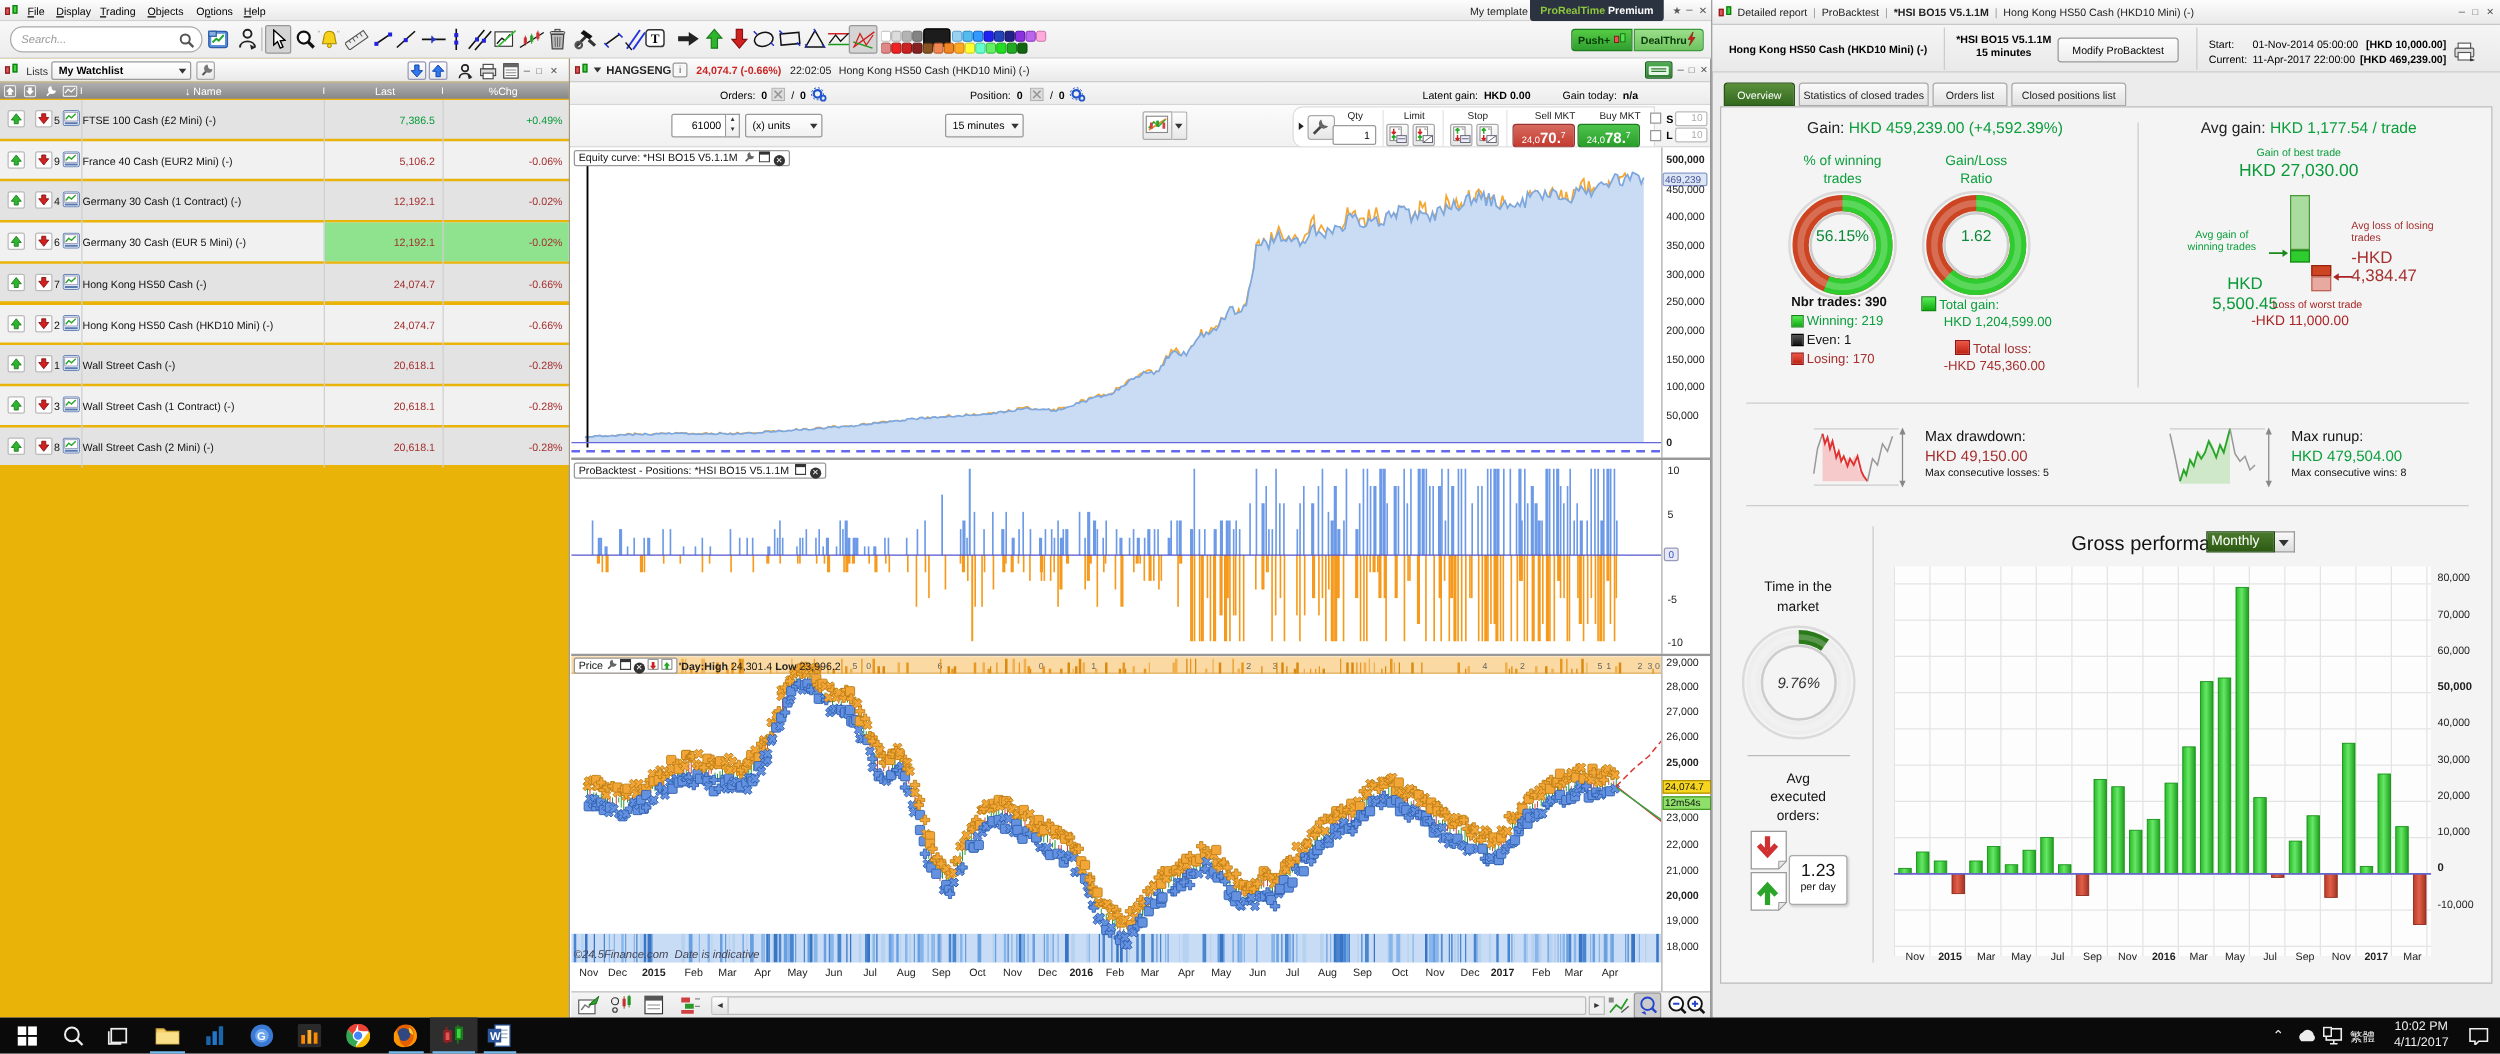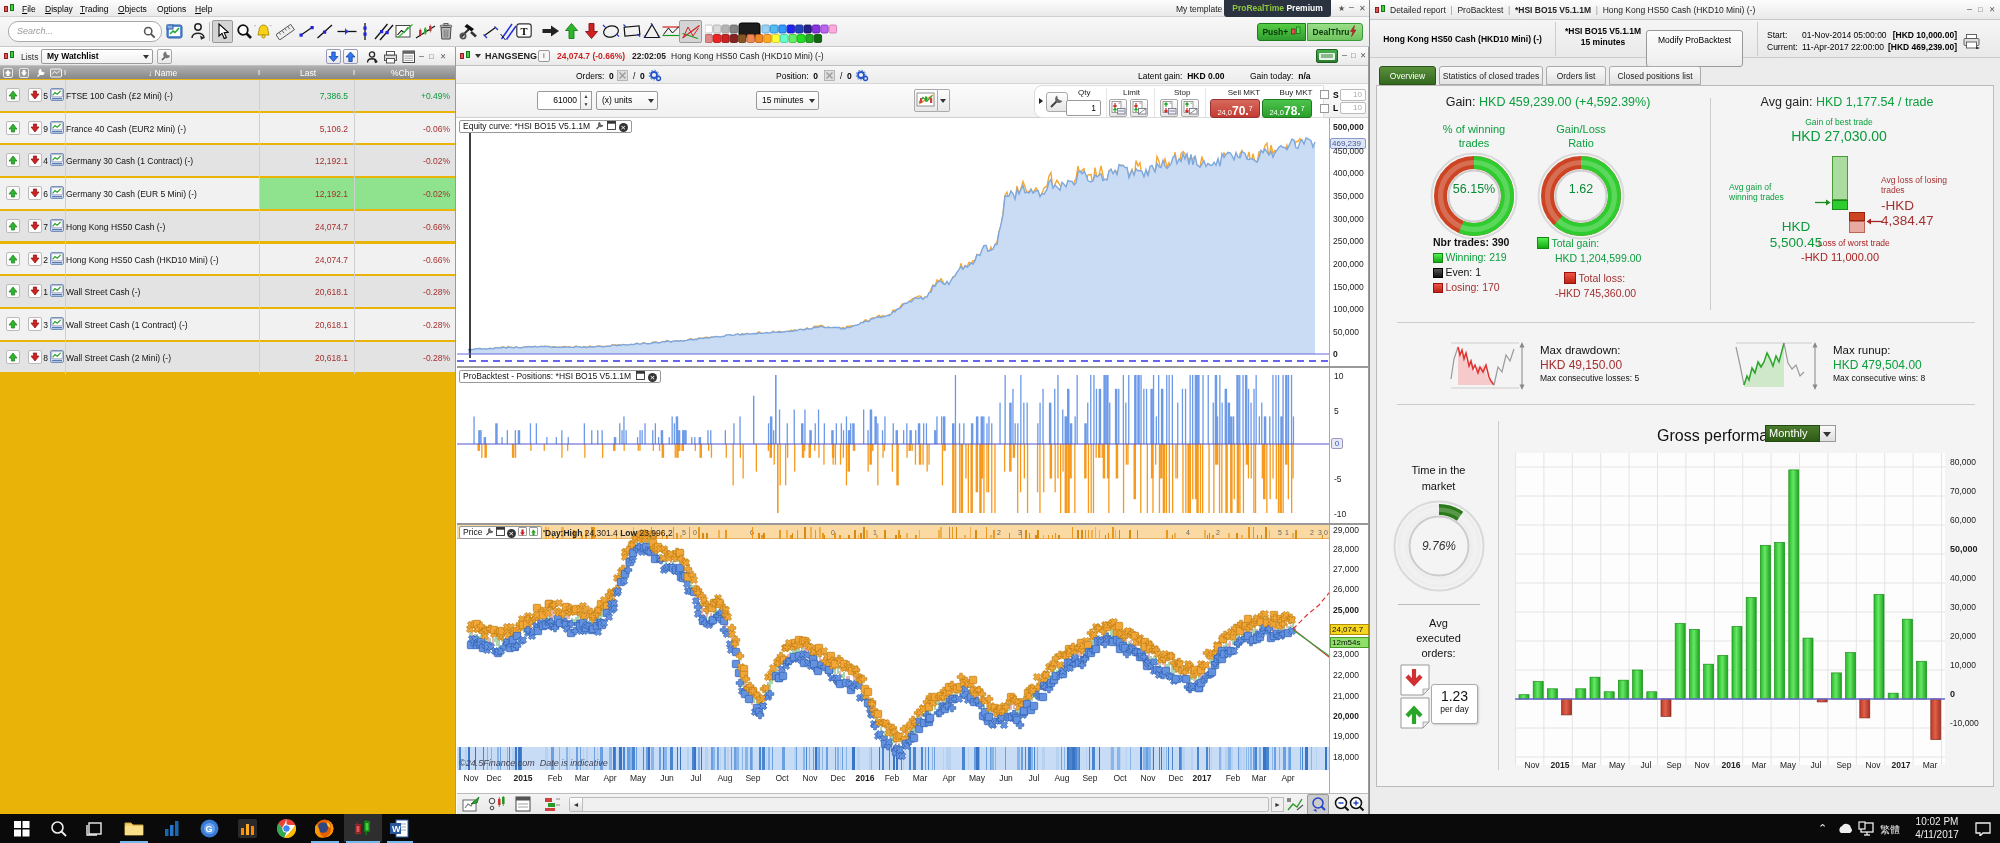--- a/index.html
+++ b/index.html
@@ -458,21 +458,21 @@
 <div class="abs" style="left:65px;top:80px;width:1px;height:294px;background:#d0d0d0;"></div>
 
 <div class="abs" style="left:456px;top:47px;width:913px;height:767px;background:#fff;border-right:1px solid #9a9a9a;">
 
   <div class="abs grad" style="left:0;top:0;width:912px;height:19px;border-bottom:1px solid #c0c0c0;">
     <div class="abs" style="left:4px;top:3px;"><span class="candle"><i class="w1"></i><i class="w2"></i><i class="c1"></i><i class="c2"></i></span></div>
     <div class="abs" style="left:19px;top:7px;width:0;height:0;border-left:3.5px solid transparent;border-right:3.5px solid transparent;border-top:4.5px solid #333;"></div>
     <div class="abs" style="left:29px;top:4px;font-size:9px;font-weight:bold;color:#222;">HANGSENG</div>
     <div class="abs" style="left:82px;top:3px;width:12px;height:12px;border:1px solid #999;border-radius:2px;background:#f8f8f8;text-align:center;font-size:8px;color:#555;line-height:10px;">i</div>
     <div class="abs" style="left:101px;top:4px;font-weight:bold;color:#cc2222;">24,074.7 (-0.66%)</div>
-    <div class="abs" style="left:176px;top:4px;font-weight:bold;color:#222;text-align:right;">22:02:05</div>
+    <div class="abs" style="left:176px;top:4px;font-weight:normal;color:#222;text-align:right;">22:02:05</div>
     <div class="abs" style="left:215px;top:4px;color:#222;">Hong Kong HS50 Cash (HKD10 Mini) (-)</div>
     <div class="abs" style="left:860px;top:2px;width:22px;height:14px;background:linear-gradient(#4caf50,#2e7d32);border:1px solid #1b5e20;border-radius:2px;"><svg width="20" height="12">
           <rect x="2" y="3" width="16" height="7" rx="1" fill="#e8f5e9"></rect>
           <line x1="4" y1="5" x2="16" y2="5" stroke="#2e7d32" stroke-width="1"></line>
           <line x1="4" y1="7" x2="16" y2="7" stroke="#2e7d32" stroke-width="1"></line>
         </svg></div>
     <div class="abs" style="left:886px;top:3px;color:#555;font-size:9px;">–</div>
     <div class="abs" style="left:895px;top:4px;color:#555;font-size:7.5px;">□</div>
     <div class="abs" style="left:904px;top:4px;color:#555;font-size:7.5px;">✕</div>
   </div>
@@ -2674,21 +2674,21 @@
     <div class="abs" style="left:20px;top:5px;color:#222;">Detailed report&nbsp; <span style="color:#999;">|</span>&nbsp; ProBacktest&nbsp; <span style="color:#999;">|</span>&nbsp; <b>*HSI BO15 V5.1.1M</b>&nbsp; <span style="color:#999;">|</span>&nbsp; Hong Kong HS50 Cash (HKD10 Mini) (-)</div>
     <div class="abs" style="left:597px;top:4px;color:#555;font-size:9px;">–</div>
     <div class="abs" style="left:608px;top:5px;color:#555;font-size:7.5px;">□</div>
     <div class="abs" style="left:619px;top:5px;color:#555;font-size:7.5px;">✕</div>
   </div>
 
   <div class="abs" style="left:0;top:20px;width:630px;height:38px;background:linear-gradient(#f5f5f5,#e9e9e9);border-bottom:1px solid #ccc;">
     <div class="abs b" style="left:5px;top:14px;width:175px;text-align:center;font-size:8.5px;">Hong Kong HS50 Cash (HKD10 Mini) (-)</div>
     <div class="abs" style="left:185px;top:2px;width:1px;height:34px;background:#ccc;"></div>
     <div class="abs b" style="left:193px;top:6px;width:80px;text-align:center;font-size:8.5px;line-height:11px;">*HSI BO15 V5.1.1M<br>15 minutes</div>
-    <div class="abs" style="left:276px;top:10px;width:97px;height:37px;background:linear-gradient(#fdfdfd,#ededed);border:1px solid #999;border-radius:3px;text-align:center;line-height:18px;font-size:8.5px;">Modify ProBacktest</div>
+    <div class="abs" style="left:276px;top:10px;width:97px;height:20px;background:linear-gradient(#fdfdfd,#ededed);border:1px solid #999;border-radius:3px;text-align:center;line-height:18px;font-size:8.5px;">Modify ProBacktest</div>
     <div class="abs" style="left:387px;top:2px;width:1px;height:34px;background:#ccc;"></div>
     <div class="abs" style="left:397px;top:9px;line-height:12px;">Start:<br>Current:</div>
     <div class="abs" style="left:432px;top:9px;line-height:12px;">01-Nov-2014 05:00:00<br>11-Apr-2017 22:00:00</div>
     <div class="abs b" style="left:499px;top:9px;width:88px;line-height:12px;text-align:right;">[HKD 10,000.00]<br>[HKD 469,239.00]</div>
     <svg class="abs" style="left:592px;top:12px" width="20" height="17">
         <rect x="2" y="6.5" width="15" height="7" rx="1" fill="#e0e0e0" stroke="#555" stroke-width="0.9"></rect>
         <rect x="4.5" y="2.5" width="10" height="4" fill="#fff" stroke="#555" stroke-width="0.9"></rect>
         <rect x="4.5" y="10" width="10" height="6" fill="#fff" stroke="#555" stroke-width="0.9"></rect>
         <path d="M14 14.5 l4 1.5 -4 1.5z" fill="#333"></path>
       </svg>
@@ -2729,21 +2729,21 @@
     <div class="abs green" style="left:178px;top:166px;font-size:10.5px;">HKD 1,204,599.00</div>
     <div class="abs" style="left:160px;top:186px;padding-left:27px;"><span style="display:inline-block;width:12px;height:12px;background:linear-gradient(#ee5544,#bb2211);border:1px solid #991111;vertical-align:-2px;"></span> <span class="red" style="font-size:10.5px;">Total loss:</span></div>
     <div class="abs red" style="left:178px;top:201px;font-size:10.5px;">-HKD 745,360.00</div>
 
     <div class="abs green" style="left:387px;top:31px;width:150px;text-align:center;font-size:8.5px;">Gain of best trade</div>
     <div class="abs" style="left:377px;top:42px;width:170px;text-align:center;font-size:14px;color:#0a9a3a;">HKD 27,030.00</div>
     <div class="abs" style="left:455px;top:70px;width:16px;height:44px;background:#a9dc9e;border:1px solid #4a9a3a;"></div>
     <div class="abs" style="left:455px;top:114px;width:16px;height:10px;background:#2ecc2e;border:1px solid #1a8a1a;"></div>
     <div class="abs" style="left:472px;top:126px;width:16px;height:9px;background:#cc4422;border:1px solid #992211;"></div>
     <div class="abs" style="left:472px;top:135px;width:16px;height:12px;background:#e8a9a0;border:1px solid #bb6655;"></div>
-    <div class="abs green" style="left:352px;top:96px;width:97px;text-align:left;font-size:8.5px;line-height:10px;">Avg gain of<br>winning trades</div>
+    <div class="abs green" style="left:352px;top:96px;width:97px;text-align:center;font-size:8.5px;line-height:10px;">Avg gain of<br>winning trades</div>
     <svg class="abs" style="left:438px;top:112px" width="16" height="9">
         <line x1="0" y1="4.5" x2="12" y2="4.5" stroke="#1a8a1a" stroke-width="1.3"></line>
         <path d="M11 1.5 l4.5 3 -4.5 3z" fill="#1a8a1a"></path>
       </svg>
     <div class="abs red" style="left:504px;top:89px;width:90px;font-size:8.5px;line-height:10px;">Avg loss of losing<br>trades</div>
     <div class="abs red" style="left:504px;top:112px;font-size:13.5px;line-height:15px;">-HKD<br>4,384.47</div>
     <svg class="abs" style="left:489px;top:131px" width="16" height="9">
         <line x1="16" y1="4.5" x2="4" y2="4.5" stroke="#a22" stroke-width="1.3"></line>
         <path d="M5 1.5 l-4.5 3 4.5 3z" fill="#a22"></path>
       </svg>

